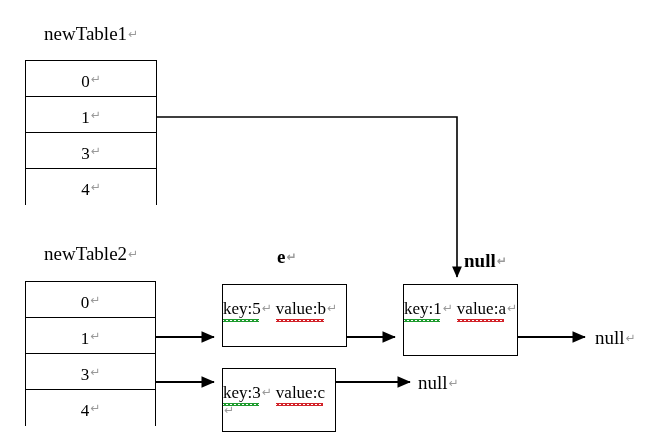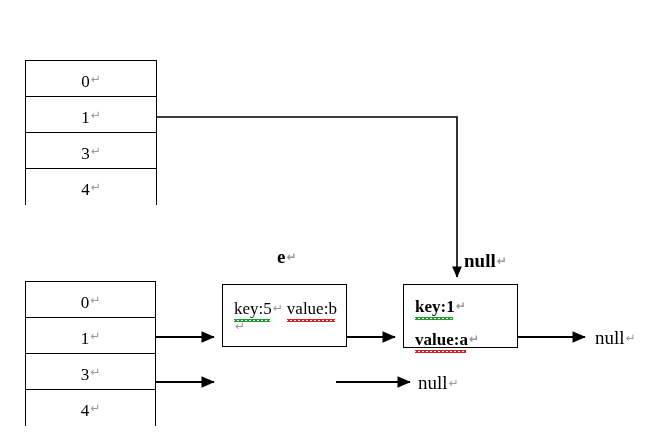--- a/index.html
+++ b/index.html
@@ -56,21 +56,20 @@
     background: #fff;
   }
   .table .cell:last-child { border-bottom: none; }
 
   
   .node {
     position: absolute;
     box-sizing: border-box;
     border: 1.6px solid #000;
     background: #fff;
-    padding-left: 11px;
   }
   .node .line {
     font-size: 17px;
     line-height: 17px;
     white-space: nowrap;
     position: relative;
     display: inline-block;
   }
   .node .line.k { margin-top: 13px; }
   .node .line.v { margin-top: 15px; }
@@ -138,21 +137,23 @@
 
     <path d="M 155.5 382 L 214 382" fill="none" stroke="#000" stroke-width="1.9" marker-end="url(#ah)"></path>
 
     <path d="M 347 337 L 395 337" fill="none" stroke="#000" stroke-width="1.9" marker-end="url(#ah)"></path>
 
     <path d="M 518 337 L 585 337" fill="none" stroke="#000" stroke-width="1.9" marker-end="url(#ah)"></path>
 
     <path d="M 336 382 L 410 382" fill="none" stroke="#000" stroke-width="1.9" marker-end="url(#ah)"></path>
   </svg>
 
+  <div class="abs caption" style="left:44px; top:24px;"><span>newTable1</span><span class="cr">↵</span></div>
 
+  <div class="abs caption" style="left:44px; top:244px;"><span>newTable2</span><span class="cr">↵</span></div>
 
   <div class="abs caption bold" style="left:277px; top:247px;"><span>e</span><span class="cr">↵</span></div>
 
   <div class="abs caption bold" style="left:464px; top:251px;"><span>null</span><span class="cr">↵</span></div>
 
   <div class="table" style="left:25px; top:60px; width:132px; height:145px;">
     <div class="cell"><span>0</span><span class="cr">↵</span></div>
     <div class="cell"><span>1</span><span class="cr">↵</span></div>
     <div class="cell"><span>3</span><span class="cr">↵</span></div>
     <div class="cell"><span>4</span><span class="cr">↵</span></div>
@@ -163,23 +164,27 @@
     <div class="cell"><span>1</span><span class="cr">↵</span></div>
     <div class="cell"><span>3</span><span class="cr">↵</span></div>
     <div class="cell"><span>4</span><span class="cr">↵</span></div>
   </div>
 
   <div class="node" style="left:222px; top:284px; width:125px; height:63px;">
     <div class="line k">key:5</div><span class="cr">↵</span>
     <div class="line v">value:b</div><span class="cr">↵</span>
   </div>
 
-  <div class="node" style="left:403px; top:284px; width:115px; height:64px;font-weight:bold;">
+  <div class="node" style="left:403px; top:284px; width:115px; height:72px;">
     <div class="line k">key:1</div><span class="cr">↵</span>
     <div class="line v">value:a</div><span class="cr">↵</span>
   </div>
 
+  <div class="node" style="left:222px; top:368px; width:114px; height:64px;">
+    <div class="line k">key:3</div><span class="cr">↵</span>
+    <div class="line v">value:c</div><span class="cr">↵</span>
+  </div>
 
   <div class="abs nulltext" style="left:595px; top:328px;"><span>null</span><span class="cr">↵</span></div>
 
   <div class="abs nulltext" style="left:418px; top:373px;"><span>null</span><span class="cr">↵</span></div>
 
 </div>
 
 </body></html>

